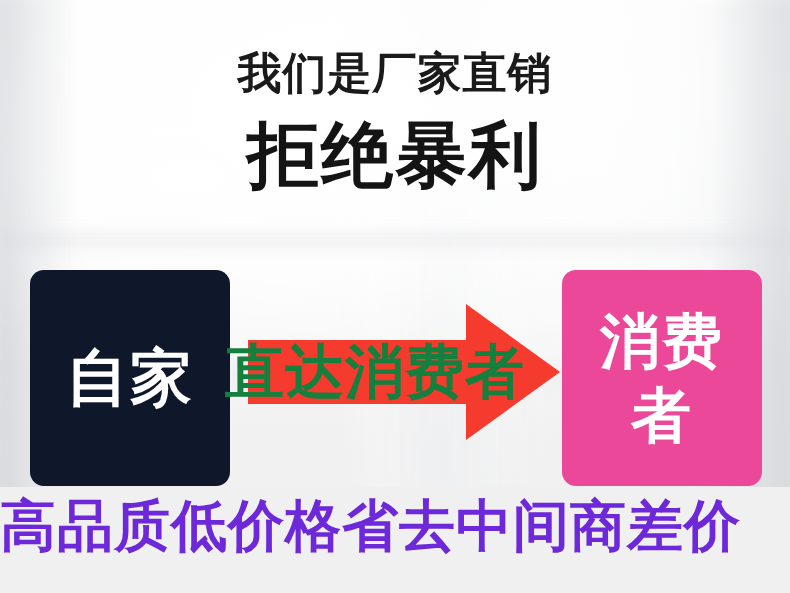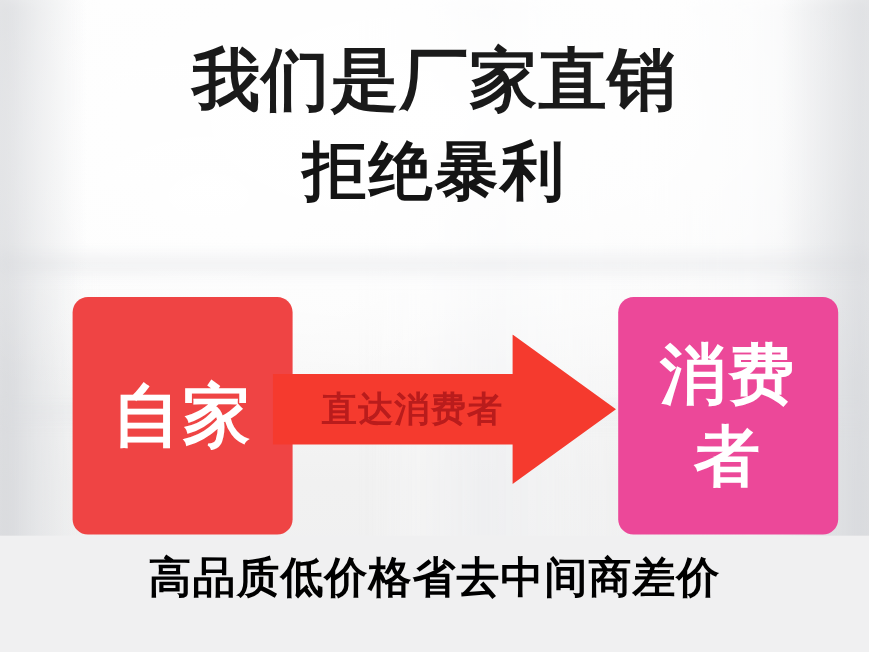--- a/index.html
+++ b/index.html
@@ -90,32 +90,32 @@
   
   .headline-block {
     position: absolute;
     left: 0;
     right: 0;
     top: 40px;
     text-align: center;
   }
 
   .headline-1 {
-    font-size: 62px;
+    font-size: 44px;
     line-height: 66px;
     font-weight: 700;
     color: #1a1a1a;
     letter-spacing: 1px;
     white-space: nowrap;
     font-family: "DejaVu Sans", "Liberation Sans", sans-serif;
   }
 
   .headline-2 {
     margin-top: 4px;
-    font-size: 58px;
+    font-size: 72px;
     line-height: 90px;
     font-weight: 700;
     color: #141414;
     letter-spacing: 2px;
     white-space: nowrap;
     font-family: "DejaVu Sans", "Liberation Sans", sans-serif;
   }
 
   
   .flow {
@@ -137,22 +137,21 @@
     flex-direction: column;
     align-items: center;
     justify-content: center;
     color: #ffffff;
     font-weight: 700;
     font-family: "DejaVu Sans", "Liberation Sans", sans-serif;
   }
 
   .node-factory {
     left: 30px;
-    background: #ef4444;
-    margin-left: 36px;
+    background: #0f172a;
   }
 
   .node-consumer {
     left: 562px;
     width: 200px;
     background: #ec4899;
   }
 
   .node-line {
     font-size: 62px;
@@ -185,40 +184,40 @@
 
   .arrow-label {
     position: absolute;
     left: 16px;
     top: 36px;
     width: 222px;
     height: 64px;
     display: flex;
     align-items: center;
     justify-content: center;
-    color: #b91c1c;
-    font-size: 32px;
+    color: #15803d;
+    font-size: 59px;
     line-height: 52px;
     font-weight: 700;
     letter-spacing: 1px;
     white-space: nowrap;
     font-family: Liberation Serif, serif;
   }
 
   
   .tagline {
     position: absolute;
     left: 0;
     right: 0;
     top: 500px;
-    text-align: center;
-    font-size: 39px;
+    text-align: left;
+    font-size: 56px;
     line-height: 52px;
     font-weight: 700;
-    color: #000000;
+    color: #6d28d9;
     letter-spacing: 1px;
     white-space: nowrap;
     font-family: "DejaVu Sans", "Liberation Sans", sans-serif;
   }
 </style>
 </head>
 <body>
 
 <div id="banner">
 

